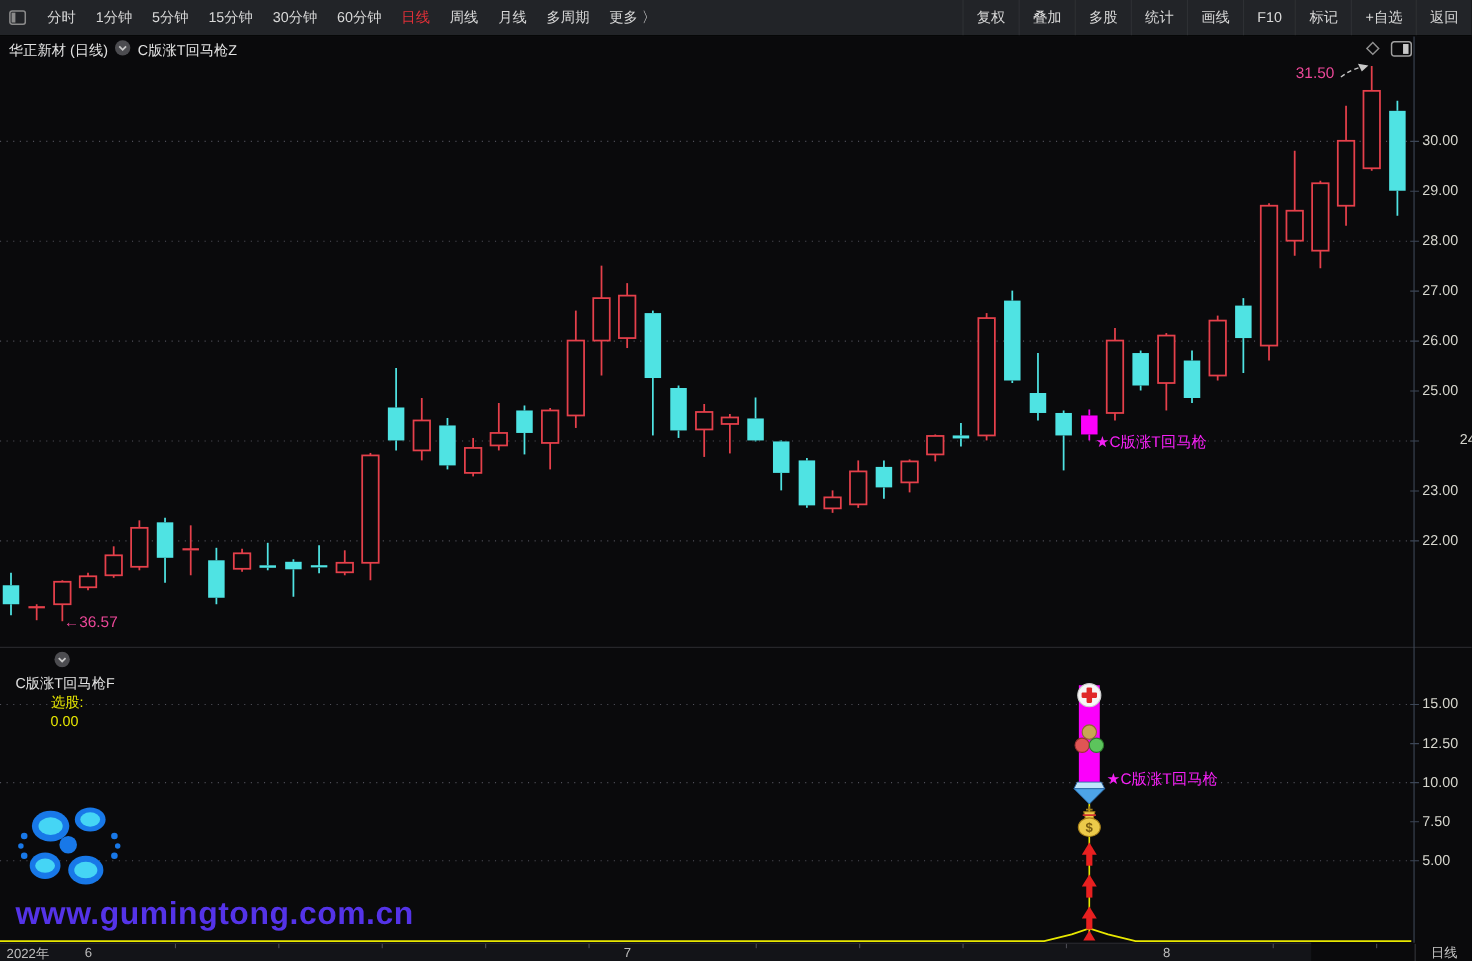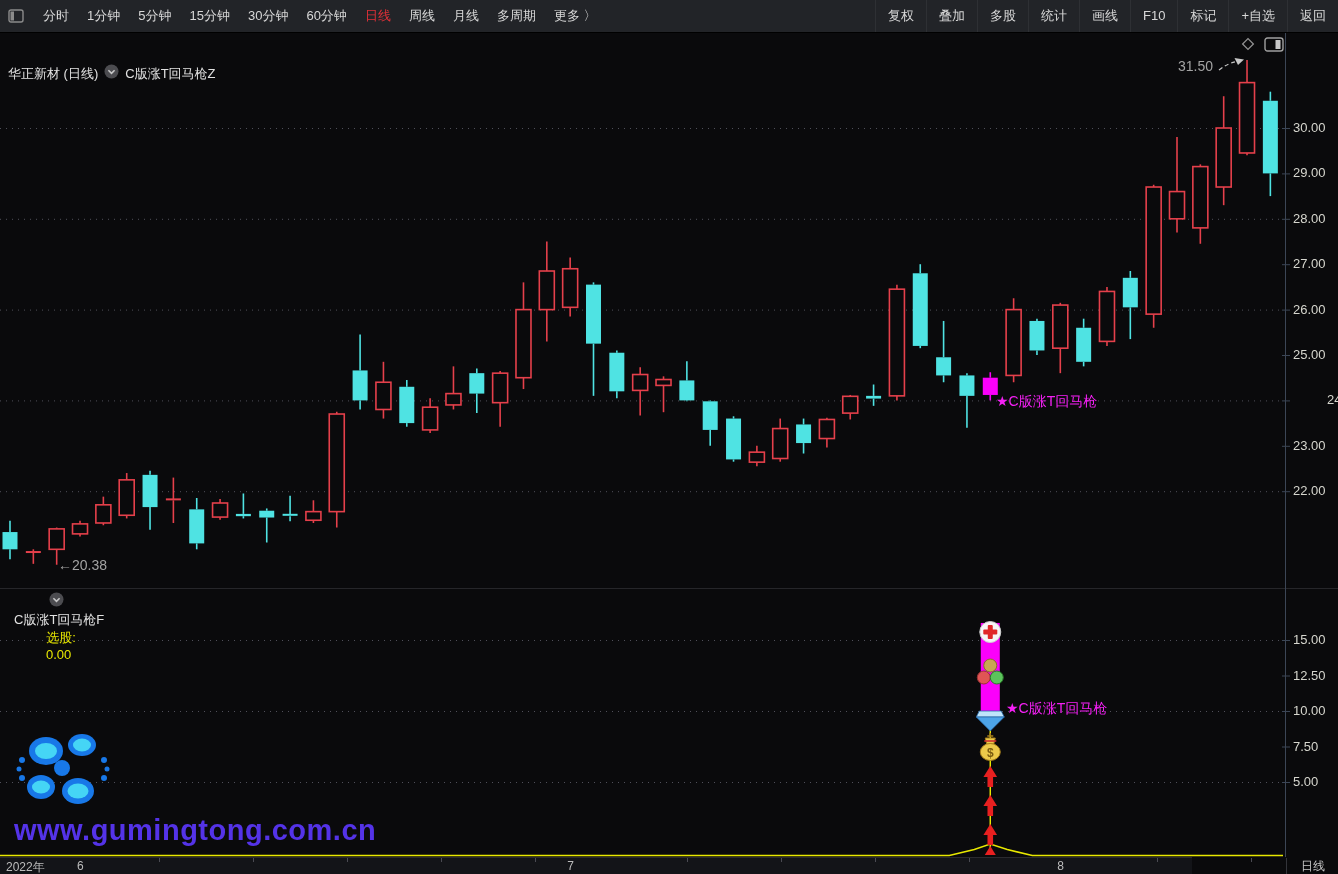--- a/index.html
+++ b/index.html
@@ -12,29 +12,29 @@
   #periods{display:flex;align-items:center;}
   #periods .titem{color:#d8d8d8;font-size:13px;padding:0 9px;cursor:default;white-space:nowrap;}
   #periods .titem.active{color:#e03038;}
   #tb-spacer{flex:1;}
   #tools{display:flex;align-items:center;height:32px;}
   #tools .tool{color:#d8d8d8;font-size:13px;padding:0 12px;height:32px;line-height:32px;
                border-left:1px solid #2e3034;white-space:nowrap;}
   
   #chart-svg{position:absolute;left:0;top:0;z-index:1;}
   
-  #main-header{position:absolute;left:8px;top:36px;display:flex;align-items:center;z-index:4;margin-top:28px;}
+  #main-header{position:absolute;left:8px;top:36px;display:flex;align-items:center;z-index:4;}
   #main-header .ttl{color:#e2e2e2;font-size:13px;}
   #main-header .chev{margin:0 6px;}
   
   #corner-icons{position:absolute;left:1240px;top:36px;z-index:4;display:flex;align-items:center;}
   
   .ylab{position:absolute;left:1293px;width:44px;color:#d6d6ce;font-size:13px;z-index:3;}
   
-  .anno{position:absolute;color:#a3a3a3;font-size:14px;z-index:4;white-space:nowrap;}
+  .anno{position:absolute;color:#ec4899;font-size:14px;z-index:4;white-space:nowrap;}
   .signal-text{position:absolute;color:#f520f5;font-size:14px;z-index:4;white-space:nowrap;}
   
   #sub-header{position:absolute;left:8px;top:592px;display:flex;align-items:center;z-index:4;flex-direction:column;}
   #sub-header .name{color:#e2e2e2;font-size:13px;margin-left:6px;}
   #sub-header .sel{color:#e8e800;font-size:13px;margin-left:10px;}
   #sub-header .selval{color:#e8e800;font-size:13px;margin-left:5px;}
   
   #watermark{position:absolute;left:14px;top:730px;z-index:2;width:470px;}
   #wm-row{display:flex;align-items:center;}
   #wm-brand{font-family:"DejaVu Serif","Liberation Serif",serif;font-weight:bold;font-size:64px;
@@ -322,21 +322,21 @@
   </span>
   <span>
     <svg width="20" height="15" viewBox="0 0 20 15">
       <rect x="1" y="1" width="18" height="13" rx="2.5" fill="none" stroke="#a0a0a0" stroke-width="1.4"></rect>
       <rect x="11.5" y="3" width="5" height="9" fill="#c8c8c8"></rect>
     </svg>
   </span>
 </div>
 
 <div class="anno" id="anno-high" style="left:1178px;top:58px;">31.50</div>
-<div class="anno" id="anno-low" style="left:58px;top:557px;">←20.38</div>
+<div class="anno" id="anno-low" style="left:58px;top:557px;">←36.57</div>
 <div class="signal-text" style="left:996px;top:393px;">★C版涨T回马枪</div>
 <div class="signal-text" style="left:1006px;top:700px;">★C版涨T回马枪</div>
 
 <div id="ylabels-main">
     <span class="ylab" style="top: 120px;">30.00</span>
     <span class="ylab" style="top: 165.4px;">29.00</span>
     <span class="ylab" style="top: 210.8px;">28.00</span>
     <span class="ylab" style="top: 256.2px;">27.00</span>
     <span class="ylab" style="top: 301.6px;">26.00</span>
     <span class="ylab" style="top: 347px;">25.00</span>

